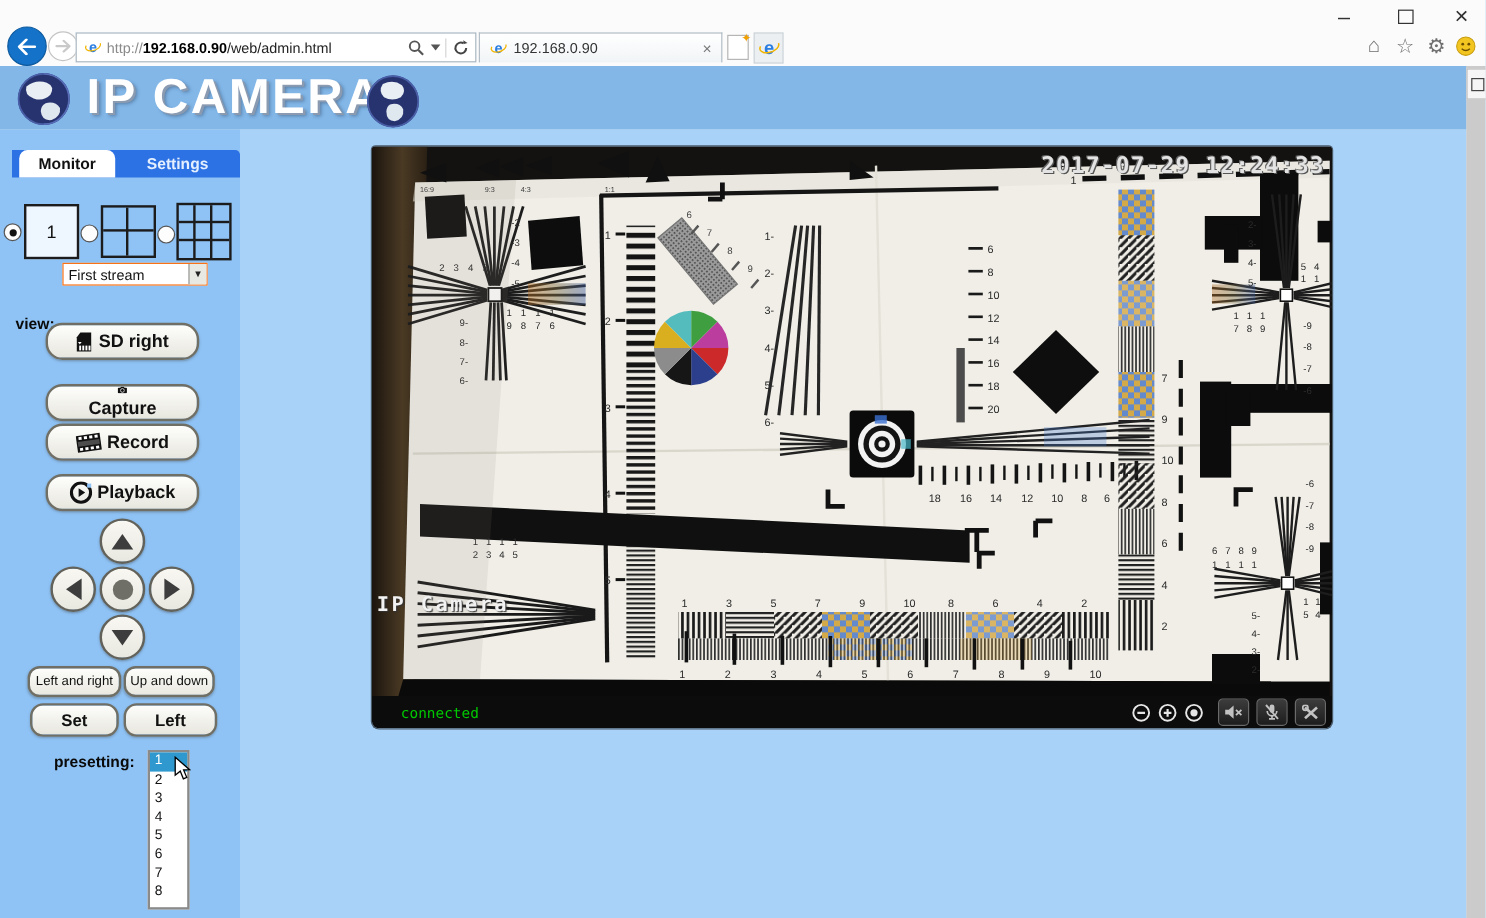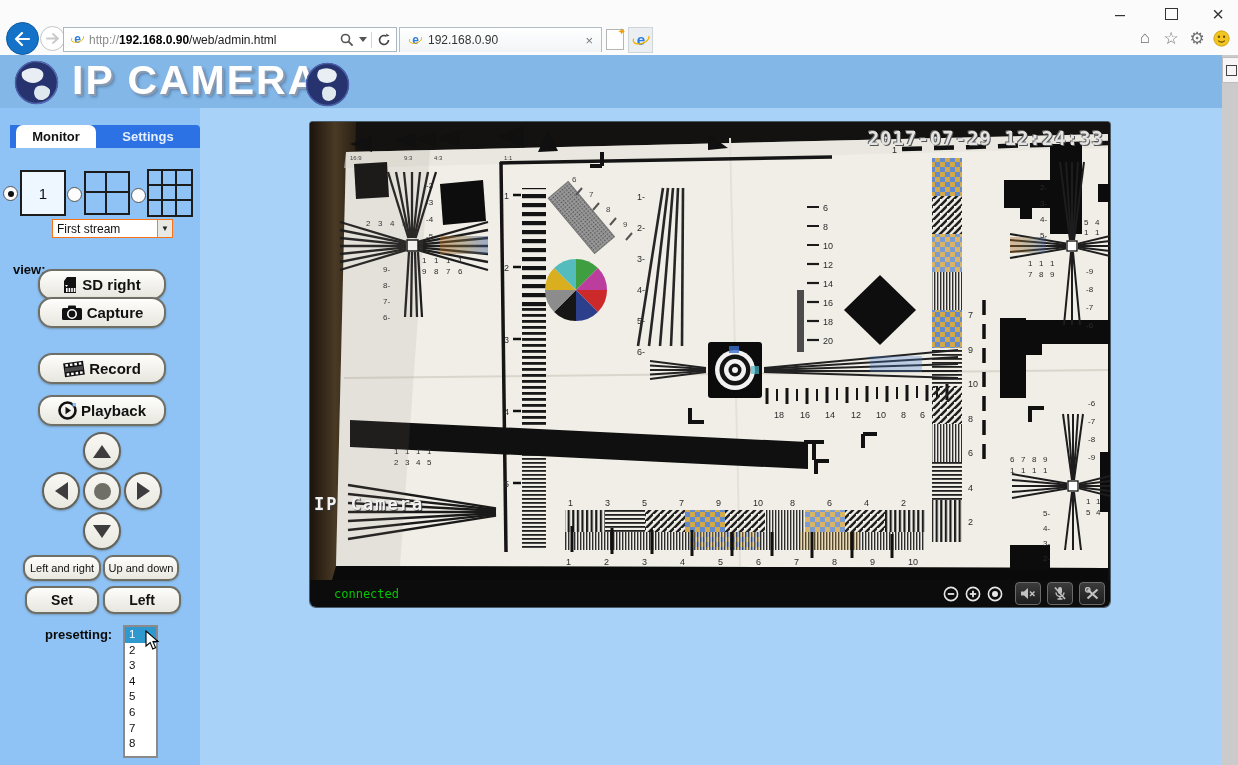--- a/index.html
+++ b/index.html
@@ -214,21 +214,21 @@
   <svg width="15" height="18" viewBox="0 0 15 18">
     <path d="M4 1 H13 V17 H1 V5 Z" fill="#111"></path>
     <rect x="3" y="12" width="1.6" height="4" fill="#fff"></rect>
       <rect x="5.6" y="12" width="1.6" height="4" fill="#fff"></rect>
       <rect x="8.2" y="12" width="1.6" height="4" fill="#fff"></rect>
       <rect x="10.8" y="12" width="1.6" height="4" fill="#fff"></rect>
     <path d="M2 9 L5 9 L3.5 11 Z" fill="#fff"></path>
   </svg>
   <span>SD right</span>
 </div>
-<div class="abs cmd-btn" style="top:297px;">
+<div class="abs cmd-btn" style="top:320px;flex-direction:column;">
   <svg width="22" height="16" viewBox="0 0 22 16">
     <rect x="1" y="3" width="20" height="12" rx="1.5" fill="#111"></rect>
     <rect x="7" y="0.5" width="8" height="4" rx="1" fill="#111"></rect>
     <circle cx="11" cy="9" r="4.2" fill="none" stroke="#fff" stroke-width="1.6"></circle>
   </svg>
   <span>Capture</span>
 </div>
 <div class="abs cmd-btn" style="top:353px;">
   <svg width="22" height="18" viewBox="0 0 22 18">
     <g transform="rotate(-8 11 9)">
@@ -264,21 +264,21 @@
 <div class="abs pad-btn" style="left:83px;top:472px;">
   <span style="width:17px;height:17px;border-radius:50%;background:#6f6f68;"></span>
 </div>
 <div class="abs pad-btn" style="left:124px;top:472px;">
   <span class="tri" style="border-top:9px solid transparent;border-bottom:9px solid transparent;border-left:13px solid #3d3d3d;"></span>
 </div>
 <div class="abs pad-btn" style="left:83px;top:512px;">
   <span class="tri" style="border-left:9px solid transparent;border-right:9px solid transparent;border-top:13px solid #3d3d3d;"></span>
 </div>
 
-<div class="abs small-btn" style="left:23px;top:555px;width:74px;border-radius:11px;">Left and right</div>
+<div class="abs small-btn" style="left:23px;top:555px;width:74px;">Left and right</div>
 <div class="abs small-btn" style="left:103px;top:555px;width:72px;">Up and down</div>
 <div class="abs set-btn" style="left:25px;top:586px;width:70px;">Set</div>
 <div class="abs set-btn" style="left:103px;top:586px;width:74px;">Left</div>
 
 <div class="abs preset-label" style="left:45px;top:627px;">presetting:</div>
 <div class="abs preset-list">
   <div class="preset-row sel">1</div>
   <div class="preset-row">2</div>
   <div class="preset-row">3</div>
   <div class="preset-row">4</div>

